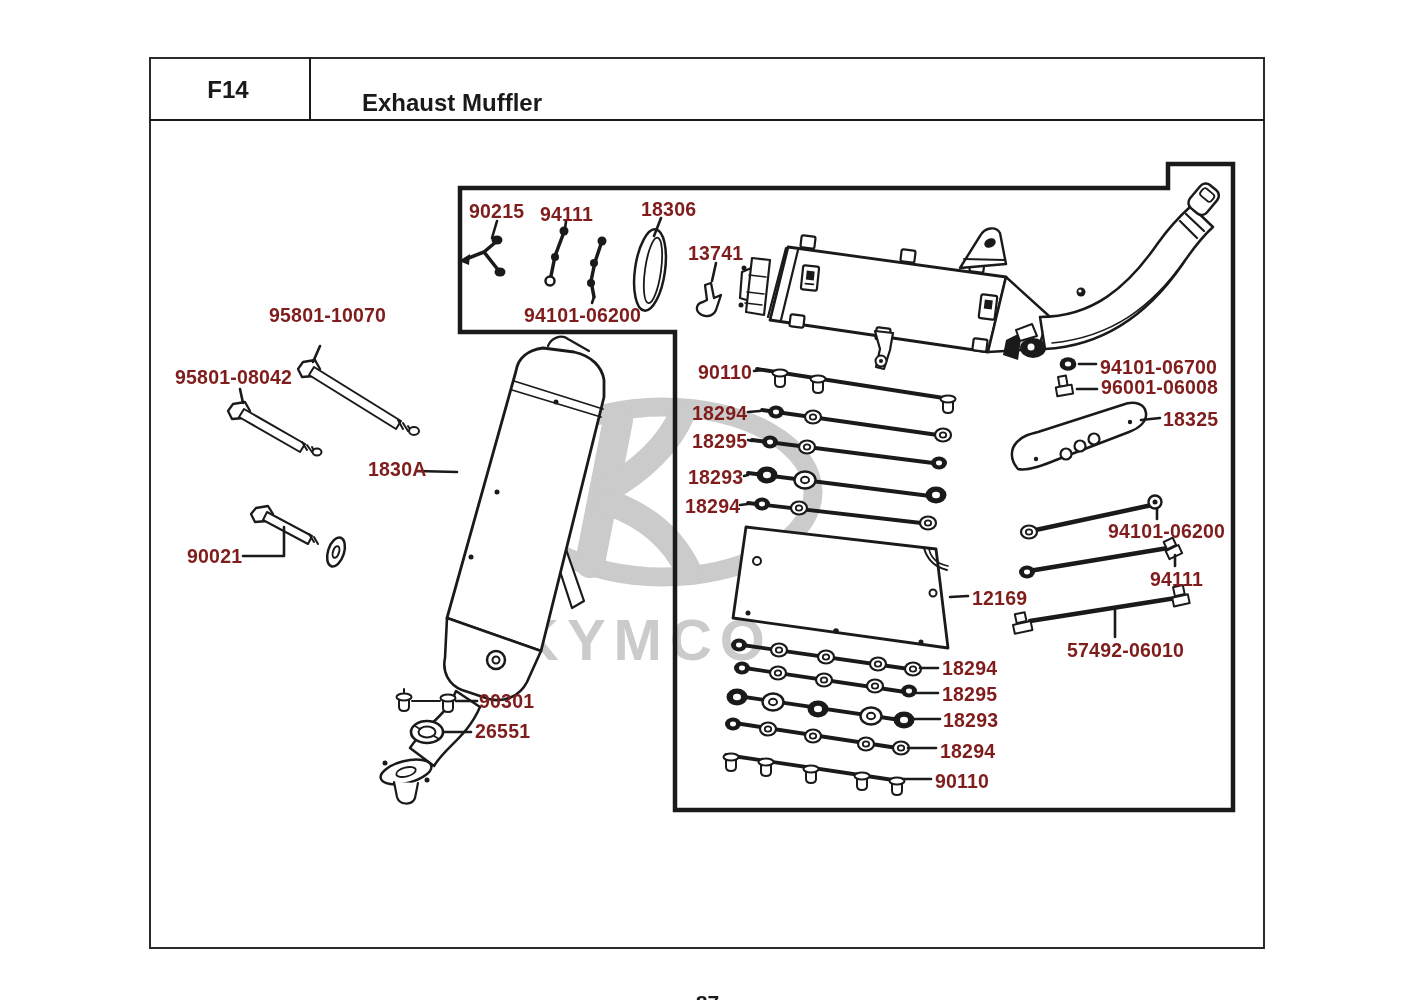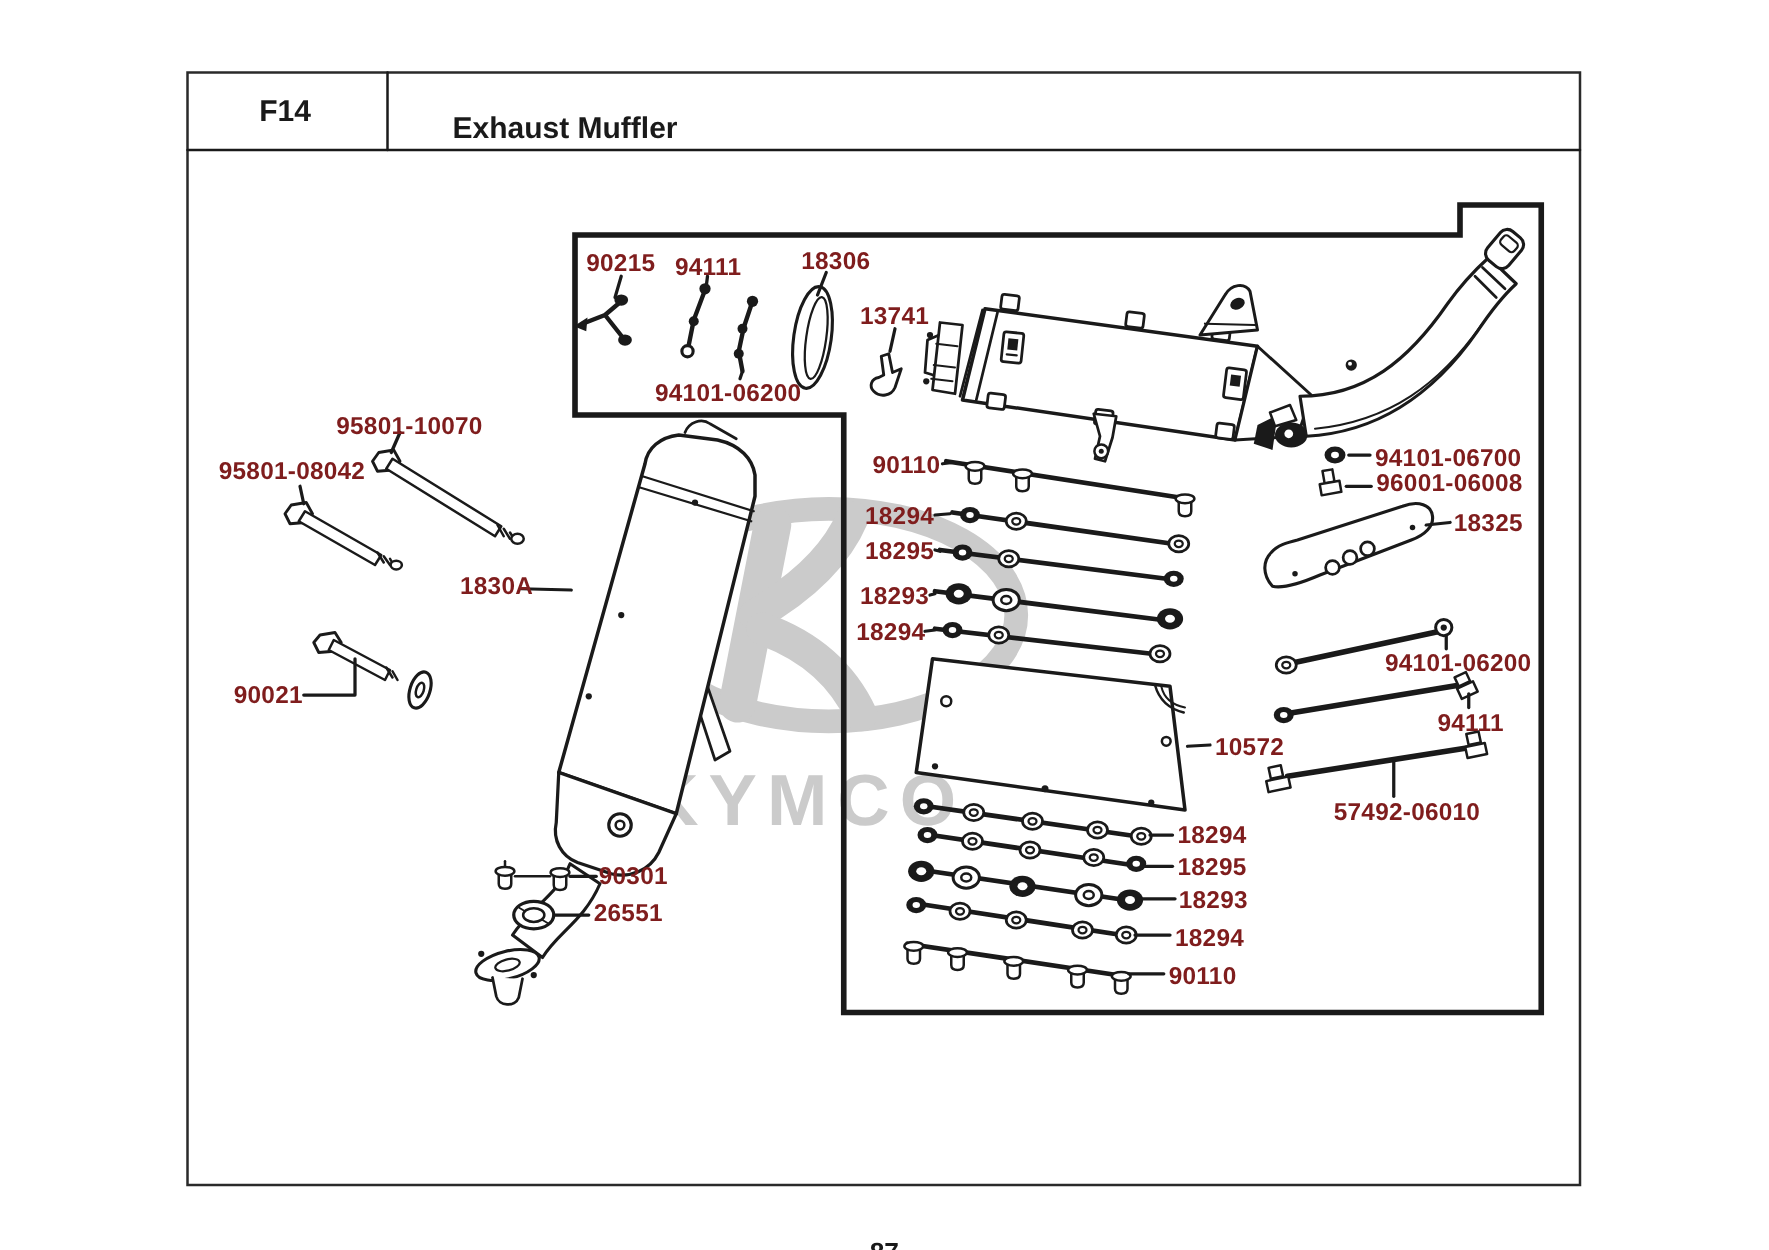--- a/index.html
+++ b/index.html
@@ -337,37 +337,37 @@
 </svg>
 
   <div class="hdr-code">F14</div>
   <div class="hdr-title">Exhaust Muffler</div>
 
   <div class="plabel" style="left:469px;top:200px">90215</div>
   <div class="plabel" style="left:540px;top:203px">94111</div>
   <div class="plabel" style="left:641px;top:198px">18306</div>
   <div class="plabel" style="left:688px;top:242px">13741</div>
   <div class="plabel" style="left:524px;top:304px">94101-06200</div>
-  <div class="plabel" style="left:269px;top:330px">95801-10070</div>
+  <div class="plabel" style="left:269px;top:304px">95801-10070</div>
   <div class="plabel" style="left:175px;top:366px">95801-08042</div>
   <div class="plabel" style="left:368px;top:458px">1830A</div>
   <div class="plabel" style="left:187px;top:545px">90021</div>
   <div class="plabel" style="left:479px;top:690px">90301</div>
   <div class="plabel" style="left:475px;top:720px">26551</div>
   <div class="plabel" style="left:698px;top:361px">90110</div>
   <div class="plabel" style="left:692px;top:402px">18294</div>
   <div class="plabel" style="left:692px;top:430px">18295</div>
   <div class="plabel" style="left:688px;top:466px">18293</div>
   <div class="plabel" style="left:685px;top:495px">18294</div>
   <div class="plabel" style="left:1100px;top:356px">94101-06700</div>
   <div class="plabel" style="left:1101px;top:376px">96001-06008</div>
   <div class="plabel" style="left:1163px;top:408px">18325</div>
   <div class="plabel" style="left:1108px;top:520px">94101-06200</div>
   <div class="plabel" style="left:1150px;top:568px">94111</div>
-  <div class="plabel" style="left:972px;top:587px">10572</div>
+  <div class="plabel" style="left:972px;top:587px">12169</div>
   <div class="plabel" style="left:1067px;top:639px">57492-06010</div>
   <div class="plabel" style="left:942px;top:657px">18294</div>
   <div class="plabel" style="left:942px;top:683px">18295</div>
   <div class="plabel" style="left:943px;top:709px">18293</div>
   <div class="plabel" style="left:940px;top:740px">18294</div>
   <div class="plabel" style="left:935px;top:770px">90110</div>
 
   <div class="pageno">- 87 -</div>
 </div>
 

